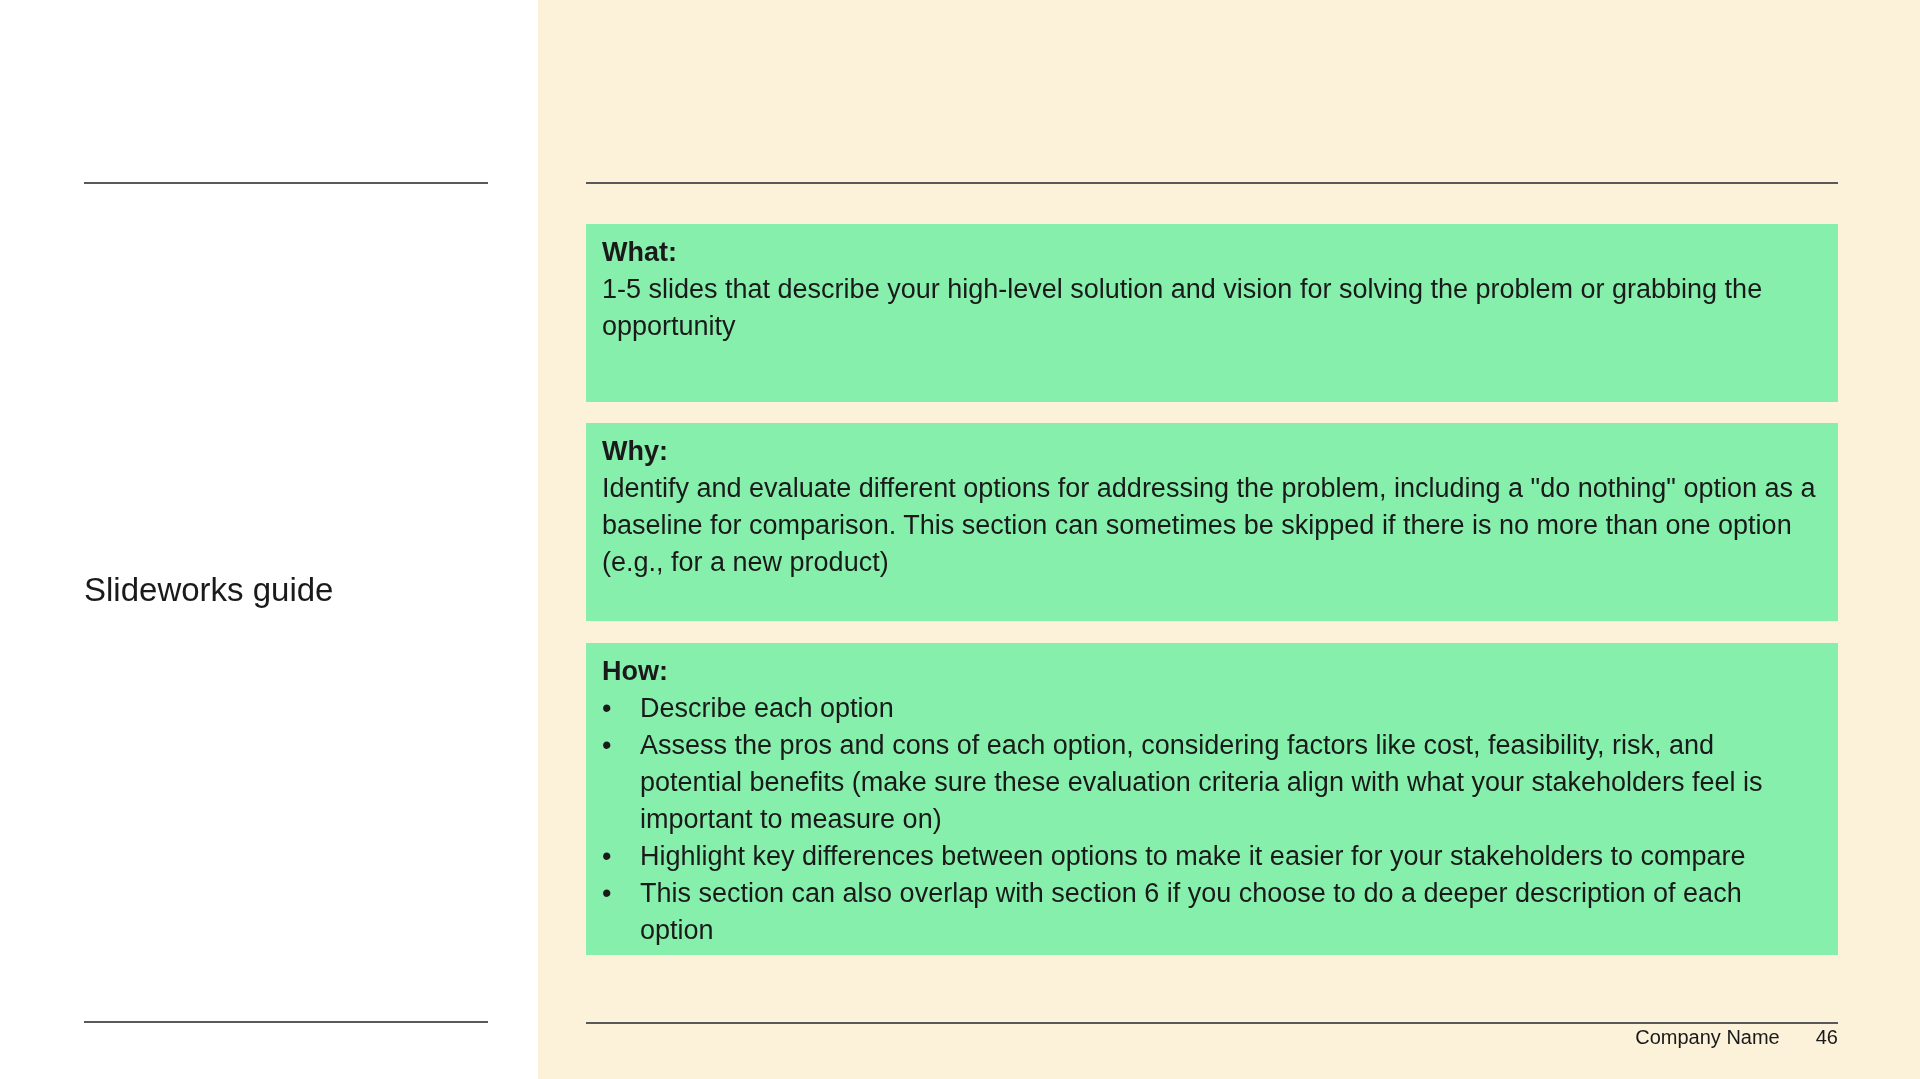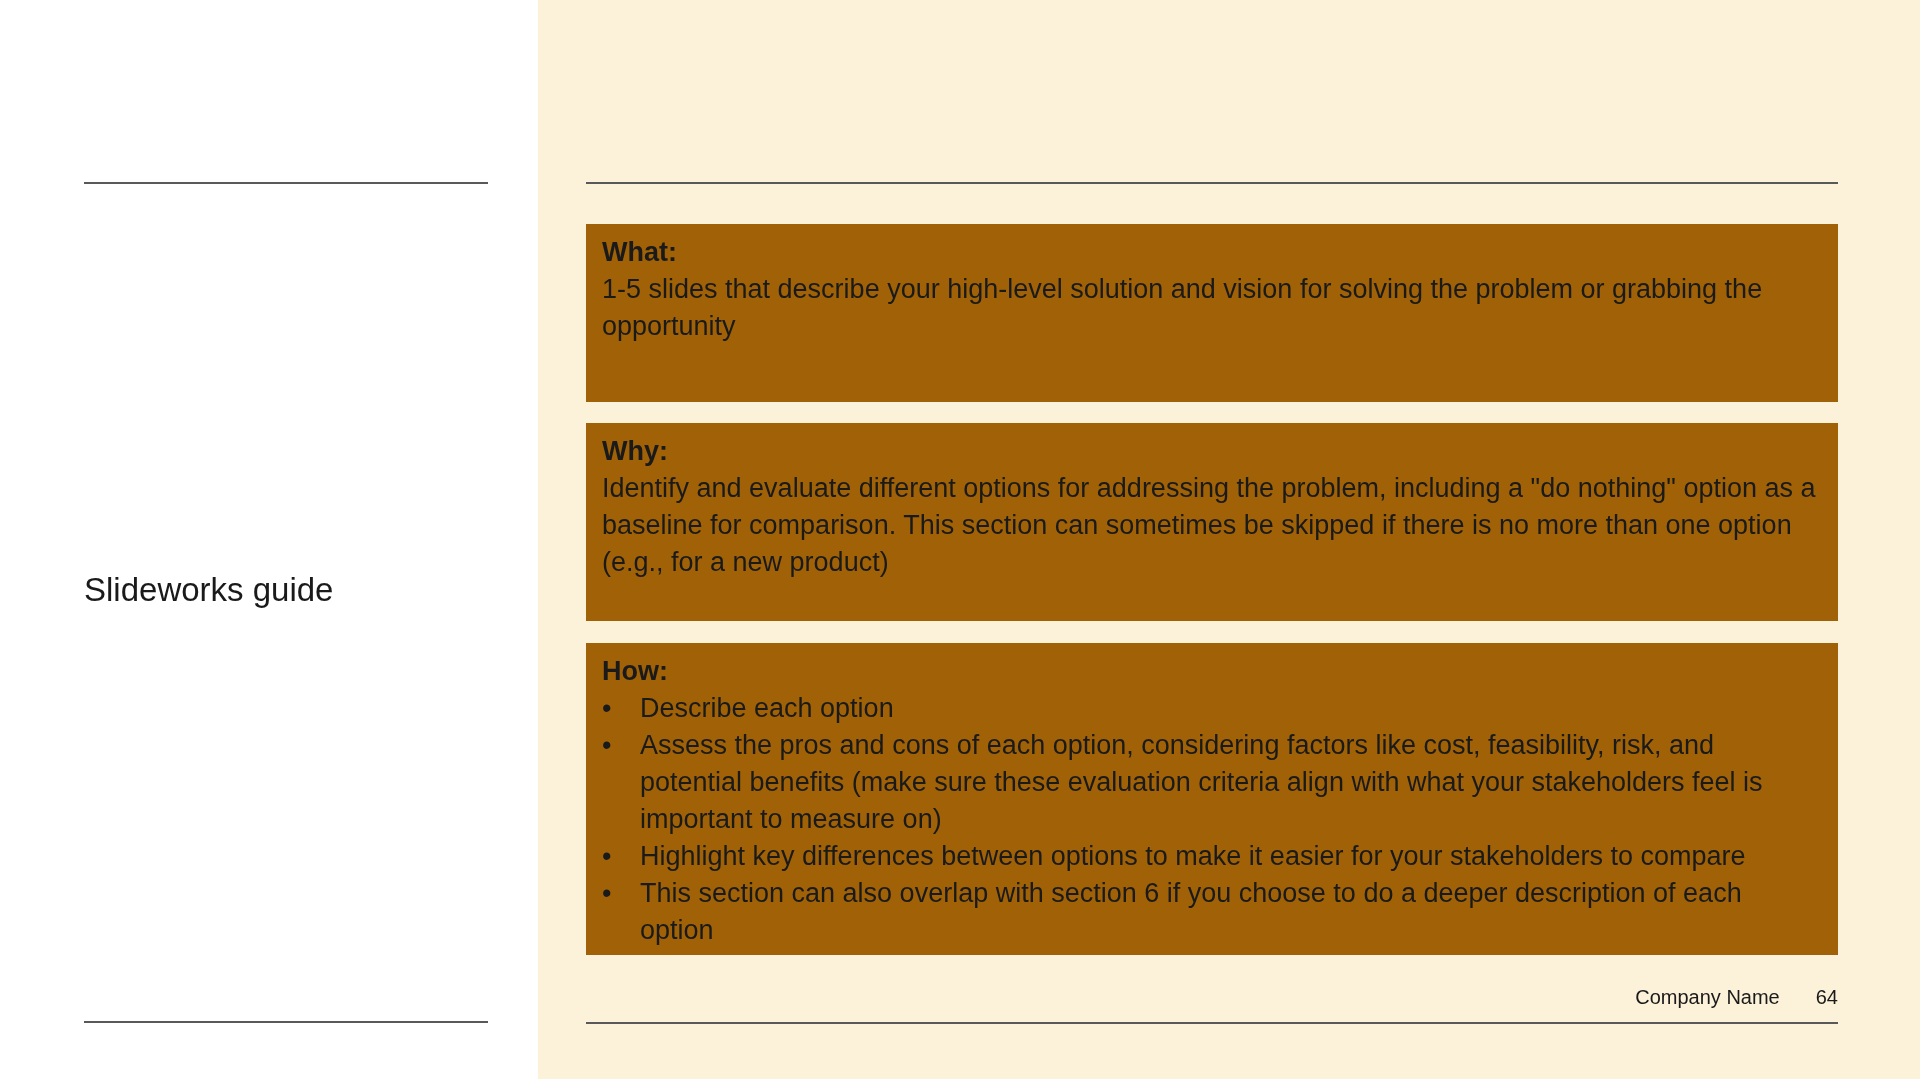--- a/index.html
+++ b/index.html
@@ -53,21 +53,21 @@
     line-height:40px;
     font-weight:normal;
   }
 
   .cards{
     position:absolute;
     left:586px;top:224px;
     width:1252px;
   }
   .card{
-    background:#a16207;
+    background:#86efac;
     width:1252px;
     padding:10px 16px;
     font-size:27px;
     line-height:37px;
     overflow:hidden;
   }
   .card-0{height:178px;margin-bottom:21px;}
   .card-1{height:198px;margin-bottom:22px;}
   .card-2{height:312px;}
   .card-heading{font-weight:bold;}
@@ -77,21 +77,21 @@
     align-items:flex-start;
   }
   .bullet-marker{
     flex:0 0 38px;
     width:38px;
   }
   .bullet-text{flex:1 1 auto;}
 
   .footer{
     position:absolute;
-    top:984px;
+    top:1024px;
     left:586px;
     width:1252px;
     display:flex;
     justify-content:flex-end;
     align-items:flex-end;
     gap:36px;
     font-size:20px;
     line-height:26px;
   }
 </style>
@@ -134,16 +134,16 @@
         </div>
         <div class="bullet-row">
           <span class="bullet-marker">•</span>
           <span class="bullet-text">This section can also overlap with section 6 if you choose to do a deeper description of each option</span>
         </div>
       </section>
     </div>
 
   <div class="footer">
     <span>Company Name</span>
-    <span>64</span>
+    <span>46</span>
   </div>
 
 </div>
 
 </body></html>

